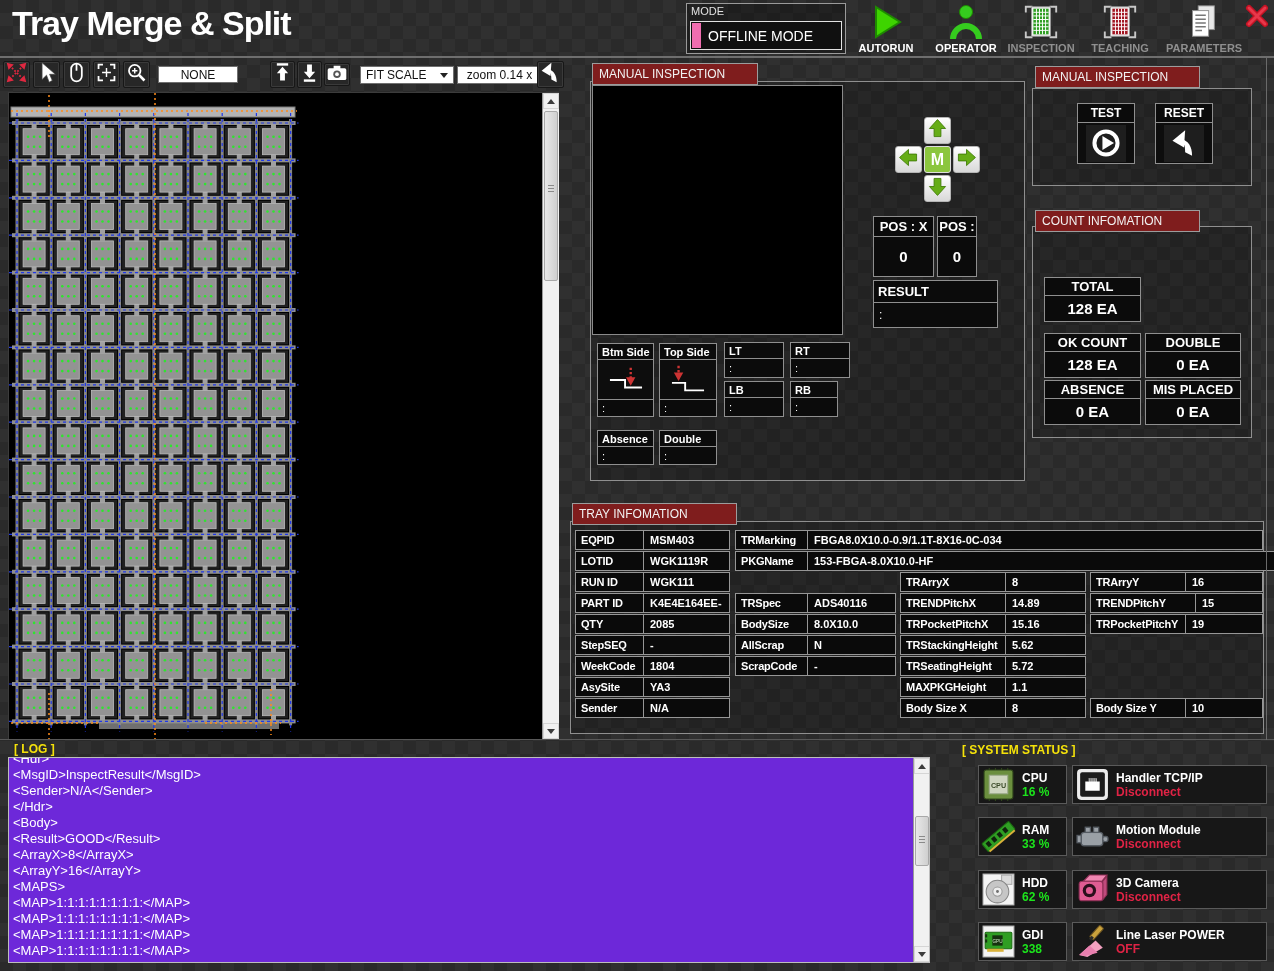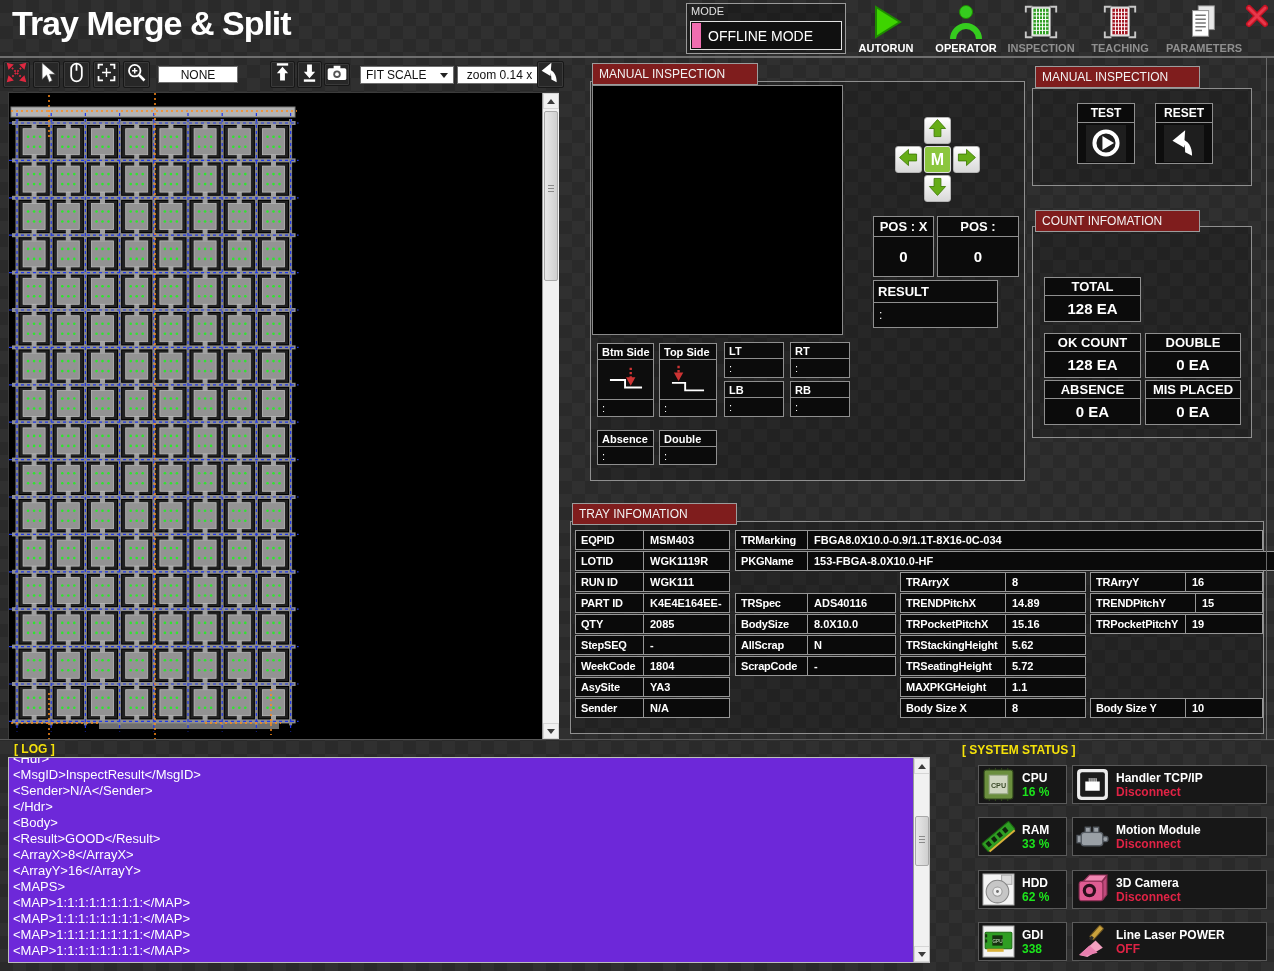--- a/index.html
+++ b/index.html
@@ -1662,21 +1662,21 @@
         <g transform="rotate(180 13.5 13.5)">
           <polygon points="13.5,3 23,13.5 17.5,13.5 17.5,23 9.5,23 9.5,13.5 4,13.5" fill="#66ad17" stroke="#3e7a05"></polygon>
         </g>
       </svg></span>
 </div>
 
 <div class="cell" style="left:873px; top:216px; width:61px;">
   <div class="clabel f13" style="height:21px;">POS : X</div>
   <div class="cvalue cv-center f15" style="height:40px;">0</div>
 </div>
-<div class="cell" style="left:937px; top:216px; width:82px;">
+<div class="cell" style="left:937px; top:216px; width:40px;">
   <div class="clabel f13" style="height:21px;">POS :</div>
   <div class="cvalue cv-center f15" style="height:40px;">0</div>
 </div>
 <div class="cell" style="left:873px; top:280px; width:125px;">
   <div class="clabel f13 cl-left" style="height:23px;">RESULT</div>
   <div class="cvalue f12" style="height:25px; padding-left:5px;">:</div>
 </div>
 
 <div class="cell" style="left:597px; top:343px; width:57px;">
   <div class="clabel f11 cl-left" style="height:17px;">Btm Side</div>
@@ -1705,21 +1705,21 @@
   <div class="cvalue f11" style="height:19px; padding-left:4px;">:</div>
 </div>
 <div class="cell" style="left:790px; top:342px; width:60px;">
   <div class="clabel f11 cl-left" style="height:17px;">RT</div>
   <div class="cvalue f11" style="height:19px; padding-left:4px;">:</div>
 </div>
 <div class="cell" style="left:724px; top:381px; width:60px;">
   <div class="clabel f11 cl-left" style="height:17px;">LB</div>
   <div class="cvalue f11" style="height:19px; padding-left:4px;">:</div>
 </div>
-<div class="cell" style="left:790px; top:381px; width:60px;">
+<div class="cell" style="left:790px; top:381px; width:48px;">
   <div class="clabel f11 cl-left" style="height:17px;">RB</div>
   <div class="cvalue f11" style="height:19px; padding-left:4px;">:</div>
 </div>
 <div class="cell" style="left:597px; top:430px; width:57px;">
   <div class="clabel f11 cl-left" style="height:17px;">Absence</div>
   <div class="cvalue f11" style="height:18px; padding-left:4px;">:</div>
 </div>
 <div class="cell" style="left:659px; top:430px; width:58px;">
   <div class="clabel f11 cl-left" style="height:17px;">Double</div>
   <div class="cvalue f11" style="height:18px; padding-left:4px;">:</div>

